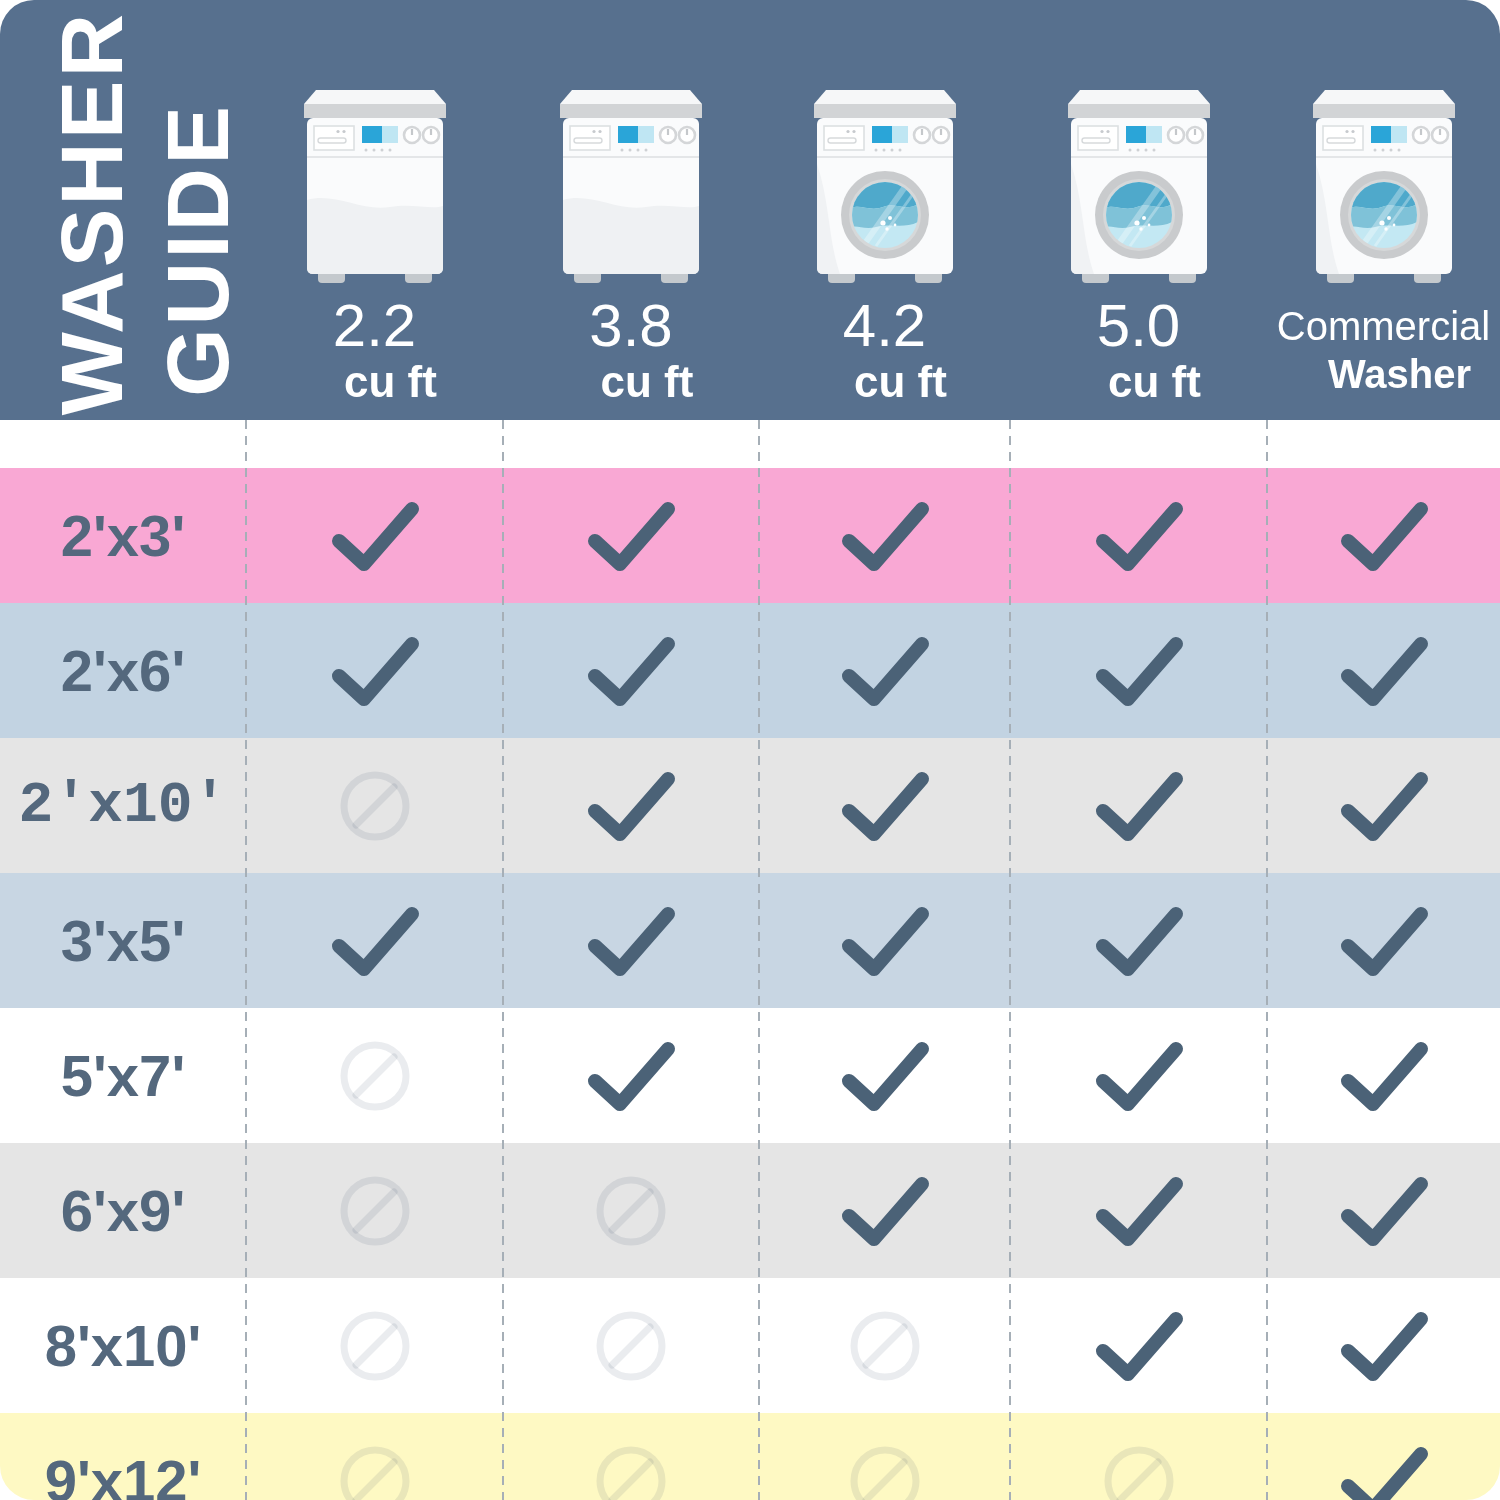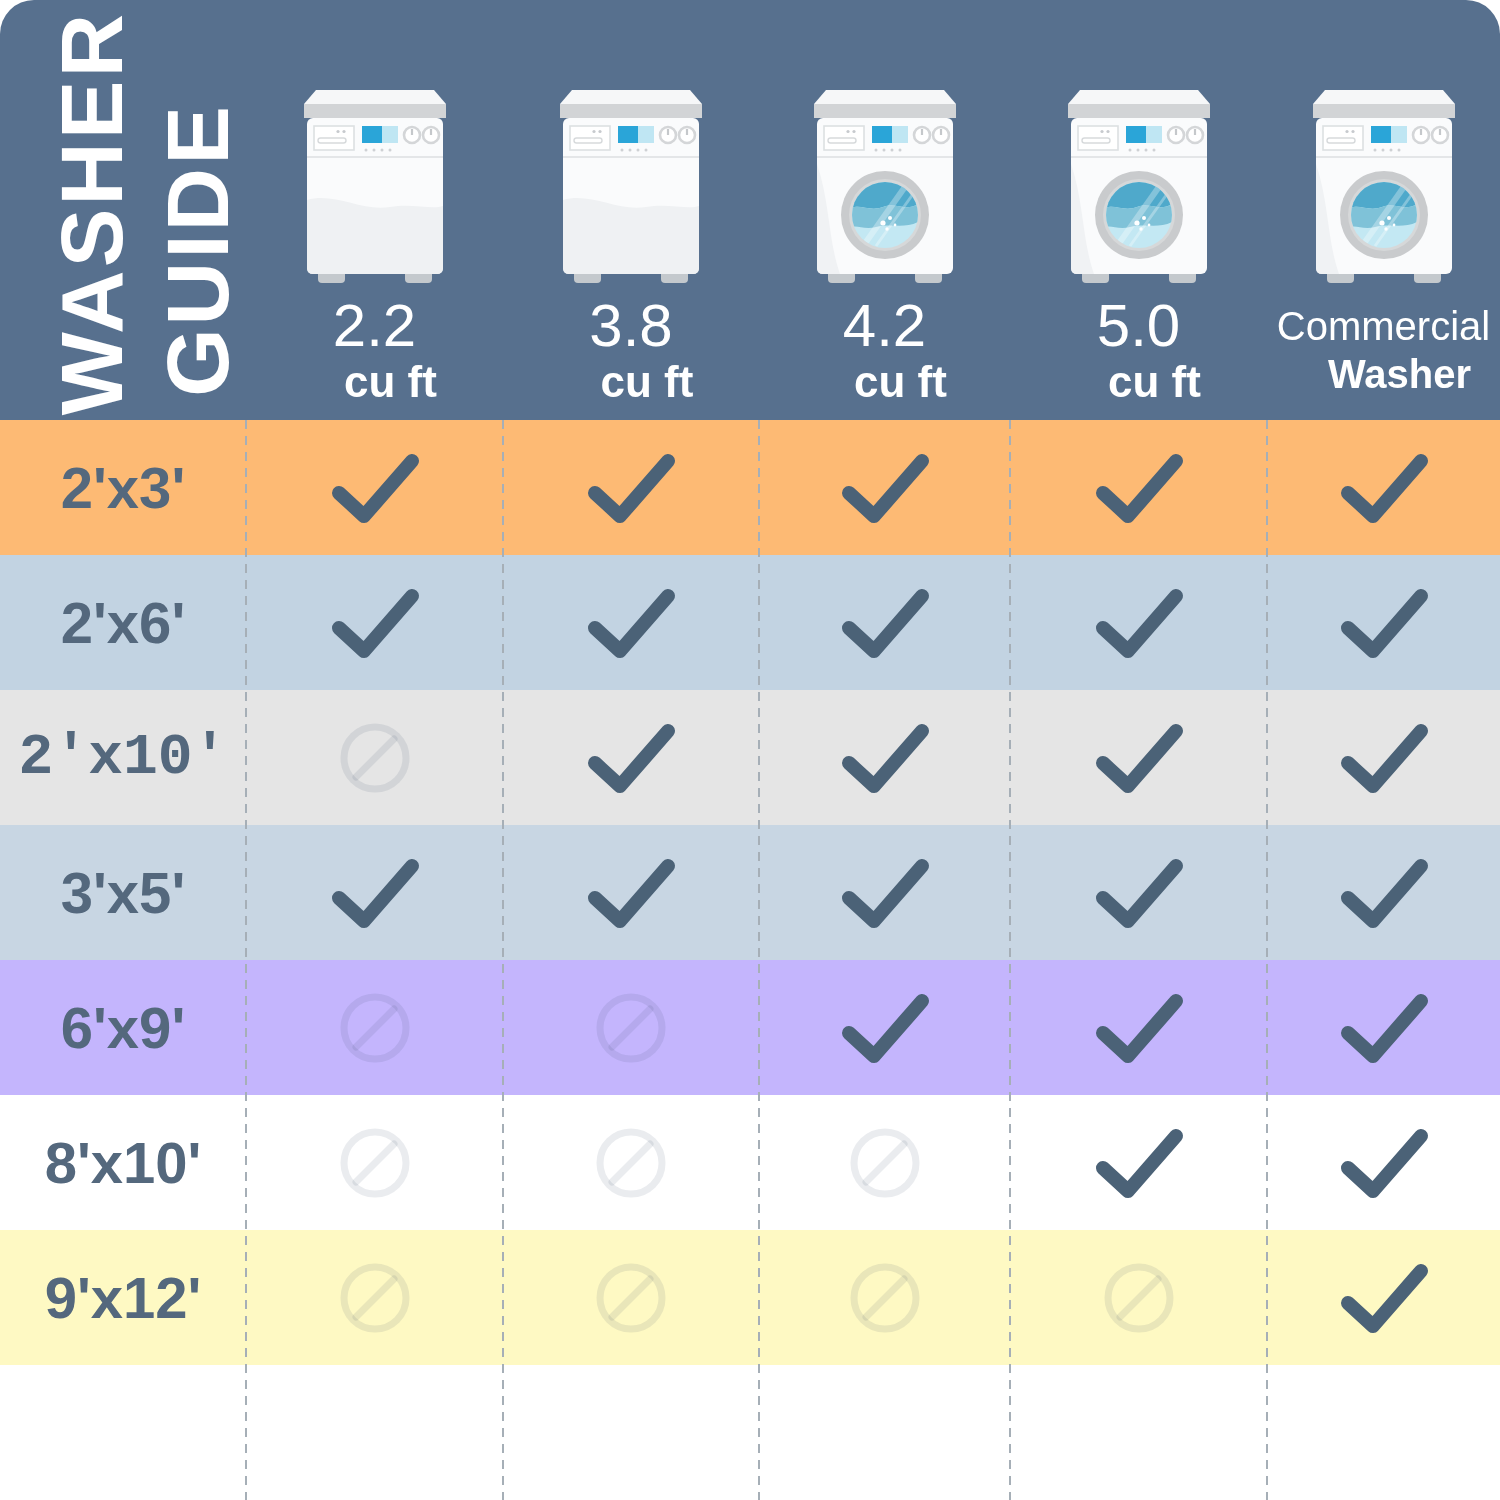--- a/index.html
+++ b/index.html
@@ -163,21 +163,21 @@
           <svg viewBox="0 0 150 206">
             <use href="#sym-front-load-washer"></use>
           </svg>
         </div>
       <div class="cap-big">Commercial</div>
       <div class="cap-small">Washer</div>
     </div>
   </header>
 
   <div class="rows">
-    <div class="row" style="background: #fdba74;">
+    <div class="row" style="background: #f9a8d4; margin-top: 48px;">
       <div class="rlabel">2'x3'</div>
       <div class="cell c1">
   <svg class="check-svg" viewBox="0 0 100 80">
     <path class="check-path" d="M14 45 L39 68 L87 13"></path>
   </svg>
 </div>
       <div class="cell c2">
   <svg class="check-svg" viewBox="0 0 100 80">
     <path class="check-path" d="M14 45 L39 68 L87 13"></path>
   </svg>
@@ -276,21 +276,50 @@
   <svg class="check-svg" viewBox="0 0 100 80">
     <path class="check-path" d="M14 45 L39 68 L87 13"></path>
   </svg>
 </div>
       <div class="cell c5">
   <svg class="check-svg" viewBox="0 0 100 80">
     <path class="check-path" d="M14 45 L39 68 L87 13"></path>
   </svg>
 </div>
     </div>
-    <div class="row" style="background: #c4b5fd;">
+    <div class="row" style="background: rgb(255, 255, 255);">
+      <div class="rlabel">5'x7'</div>
+      <div class="cell c1">
+  <svg class="no-svg" viewBox="0 0 80 80">
+    <circle class="no-shape" cx="40" cy="40" r="31"></circle>
+    <line class="no-shape" x1="21" y1="59" x2="59" y2="21"></line>
+  </svg>
+</div>
+      <div class="cell c2">
+  <svg class="check-svg" viewBox="0 0 100 80">
+    <path class="check-path" d="M14 45 L39 68 L87 13"></path>
+  </svg>
+</div>
+      <div class="cell c3">
+  <svg class="check-svg" viewBox="0 0 100 80">
+    <path class="check-path" d="M14 45 L39 68 L87 13"></path>
+  </svg>
+</div>
+      <div class="cell c4">
+  <svg class="check-svg" viewBox="0 0 100 80">
+    <path class="check-path" d="M14 45 L39 68 L87 13"></path>
+  </svg>
+</div>
+      <div class="cell c5">
+  <svg class="check-svg" viewBox="0 0 100 80">
+    <path class="check-path" d="M14 45 L39 68 L87 13"></path>
+  </svg>
+</div>
+    </div>
+    <div class="row" style="background: #e5e5e5;">
       <div class="rlabel">6'x9'</div>
       <div class="cell c1">
   <svg class="no-svg" viewBox="0 0 80 80">
     <circle class="no-shape" cx="40" cy="40" r="31"></circle>
     <line class="no-shape" x1="21" y1="59" x2="59" y2="21"></line>
   </svg>
 </div>
       <div class="cell c2">
   <svg class="no-svg" viewBox="0 0 80 80">
     <circle class="no-shape" cx="40" cy="40" r="31"></circle>

